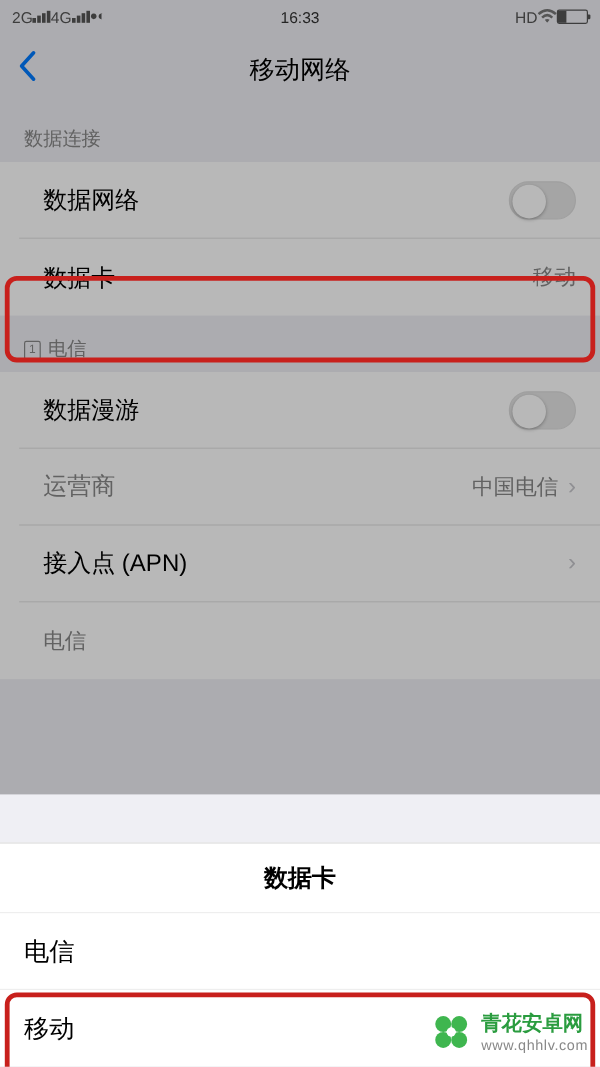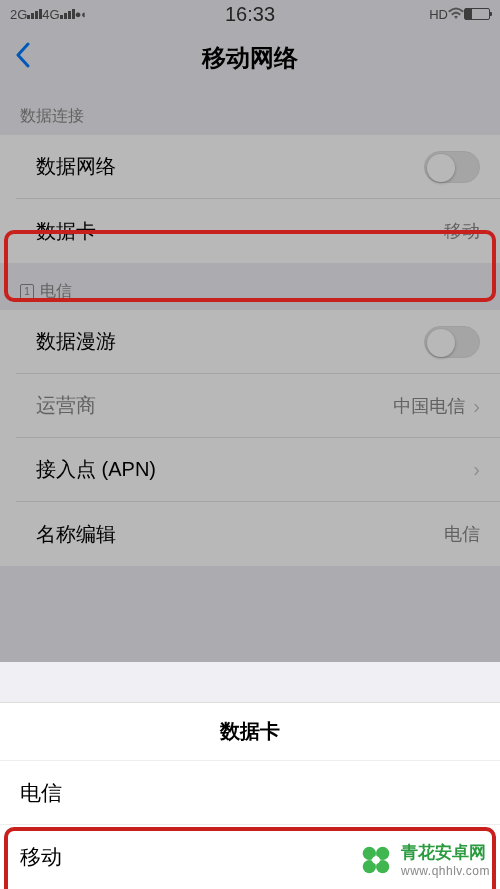--- a/index.html
+++ b/index.html
@@ -36,21 +36,21 @@
     }
     .status-left, .status-right {
       display: flex;
       align-items: center;
       gap: 0;
     }
     .status-center {
       position: absolute;
       left: 50%;
       transform: translateX(-50%);
-      font-size: 20px;
+      font-size: 13px;
       color: #333;
     }
     .signal-bars {
       display: inline-flex;
       align-items: flex-end;
       gap: 1px;
     }
     .signal-bars span {
       width: 3px;
       background: #555;
@@ -90,22 +90,22 @@
       position: relative;
       background: #efeff4;
     }
     .back-btn {
       position: absolute;
       left: 15px;
       font-size: 28px;
       color: #007aff;
     }
     .header-title {
-      font-size: 24px;
-      font-weight: bold;
+      font-size: 21px;
+      font-weight: normal;
       color: #000;
     }
     .section-label {
       padding: 18px 20px 8px;
       font-size: 16px;
       color: #888;
     }
     .section-label.with-icon {
       display: flex;
       align-items: center;
@@ -330,21 +330,20 @@
     <div class="row-right">
       <span class="row-value">中国电信</span>
       <span class="chevron">›</span>
     </div>
   </div>
   <div class="row">
     <span>接入点 (APN)</span>
     <span class="chevron">›</span>
   </div>
   <div class="row">
-    <span>名称编辑</span>
     <span class="row-value">电信</span>
   </div>
 </div>
 
 <div class="dim-overlay-partial"></div>
 
 <div class="sheet">
   <div class="sheet-title">数据卡</div>
   <div class="sheet-option">
     <span>电信</span>

